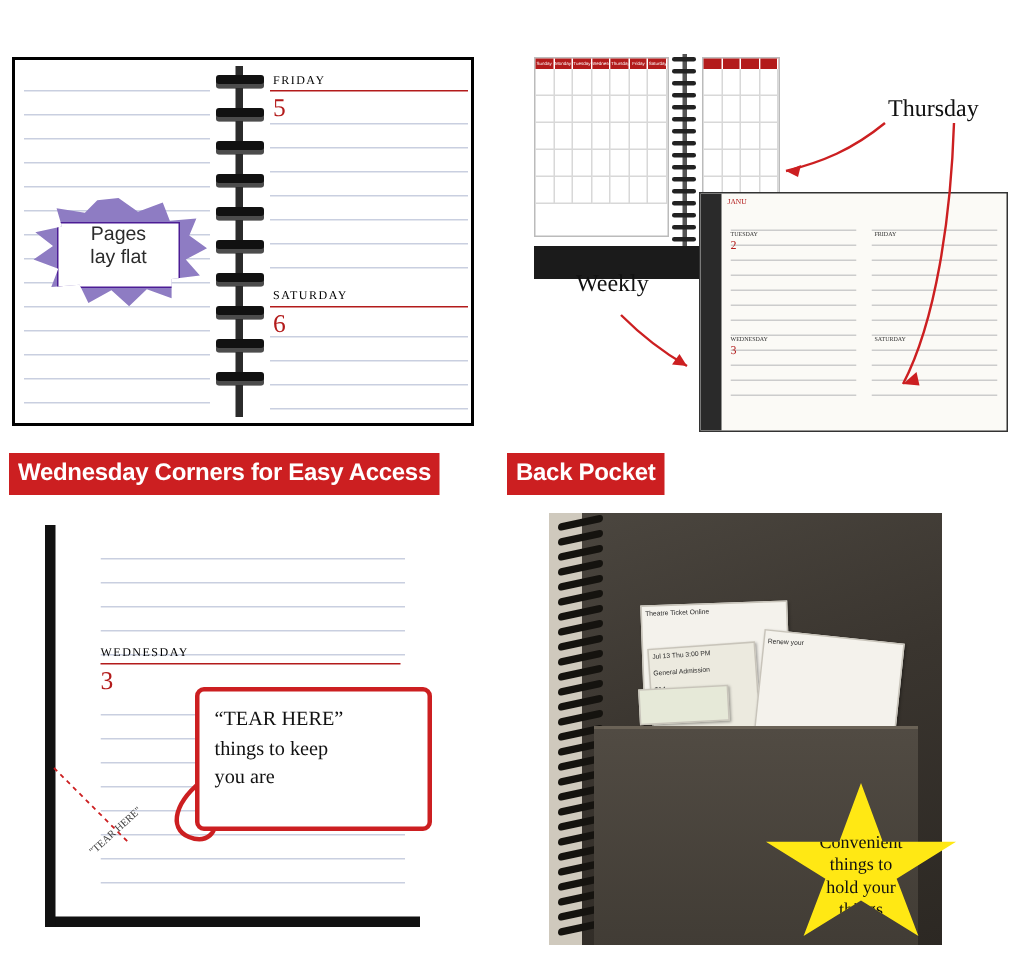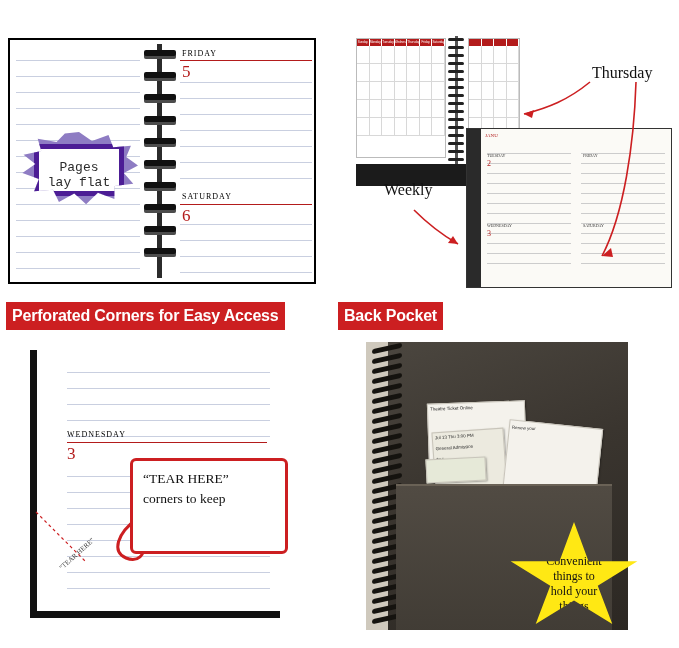--- a/index.html
+++ b/index.html
@@ -119,26 +119,26 @@
                        56% 95%, 46% 81%, 33% 92%, 28% 76%, 12% 78%, 16% 62%,
                        2% 54%, 13% 42%, 3% 30%, 18% 25%, 15% 9%, 31% 13%, 38% 2%);
     display: flex;
     align-items: center;
     justify-content: center;
   }
   .burst-inner {
     width: 80px;
     height: 42px;
     background: #ffffff;
-    border: 5px solid #4c1d95;
-    font-family: Liberation Mono, monospace;
+    border: 1px solid #4c1d95;
+    font-family: Liberation Sans, sans-serif;
     font-size: 13px;
     color: #2b2b2b;
     display: flex;
-    align-items: flex-end;
+    align-items: flex-start;
     justify-content: center;
     text-align: center;
     line-height: 1.15;
   }
 
   
   .mini-month {
     position: absolute;
     background: #fff;
     border: 1px solid #bbb;
@@ -535,21 +535,21 @@
       <path d="M238,78 C216,96 196,104 172,110" stroke="#cc1f21" stroke-width="1.6" fill="none"></path>
       <polygon points="172,110 182,106 180,114" fill="#cc1f21"></polygon>
       <path d="M284,78 C282,140 272,210 250,252" stroke="#cc1f21" stroke-width="1.6" fill="none"></path>
       <polygon points="250,252 259,244 261,253" fill="#cc1f21"></polygon>
       <path d="M62,206 C78,222 92,232 106,240" stroke="#cc1f21" stroke-width="1.6" fill="none"></path>
       <polygon points="106,240 96,239 101,232" fill="#cc1f21"></polygon>
     </svg>
   </div>
 
   <div class="panel" id="panel-bottomleft">
-    <div class="banner short">Perforated Corners for Easy Access</div>
+    <div class="banner short">Wednesday Corners for Easy Access</div>
 
     <div id="book3">
       <div class="page-lines" style="left:30px; right:10px; top:8px; bottom:10px;">
         <div class="ln" style="top:14px"></div>
           <div class="ln" style="top:30px"></div>
         <div class="ln" style="top:46px"></div>
           <div class="ln" style="top:62px"></div>
         <div class="ln" style="top:78px"></div>
         <div class="ln" style="top:118px"></div>
           <div class="ln" style="top:134px"></div>
@@ -567,21 +567,22 @@
     </div>
 
     <svg class="overlay" viewBox="0 0 322 340">
       <line x1="30" y1="210" x2="80" y2="260" stroke="#cc1f21" stroke-width="1.2" stroke-dasharray="3,3"></line>
       <path d="M132,216 C110,232 106,250 120,256 C132,261 140,252 136,244" stroke="#cc1f21" stroke-width="3" fill="none"></path>
       <polygon points="136,244 130,252 142,250" fill="#cc1f21"></polygon>
     </svg>
 
     <div class="callout" style="left:124px; top:156px; width:158px; height:96px;">
       <div>“TEAR HERE”</div>
-      <div>corners to keep</div>
+      <div>things to keep</div>
+      <div>you are</div>
     </div>
   </div>
 
   <div class="panel" id="panel-bottomright">
     <div class="banner short">Back Pocket</div>
 
     <div class="photo">
       <div class="cover"></div>
       <div class="spiral-photo">
         <i style="top:0px"></i>

